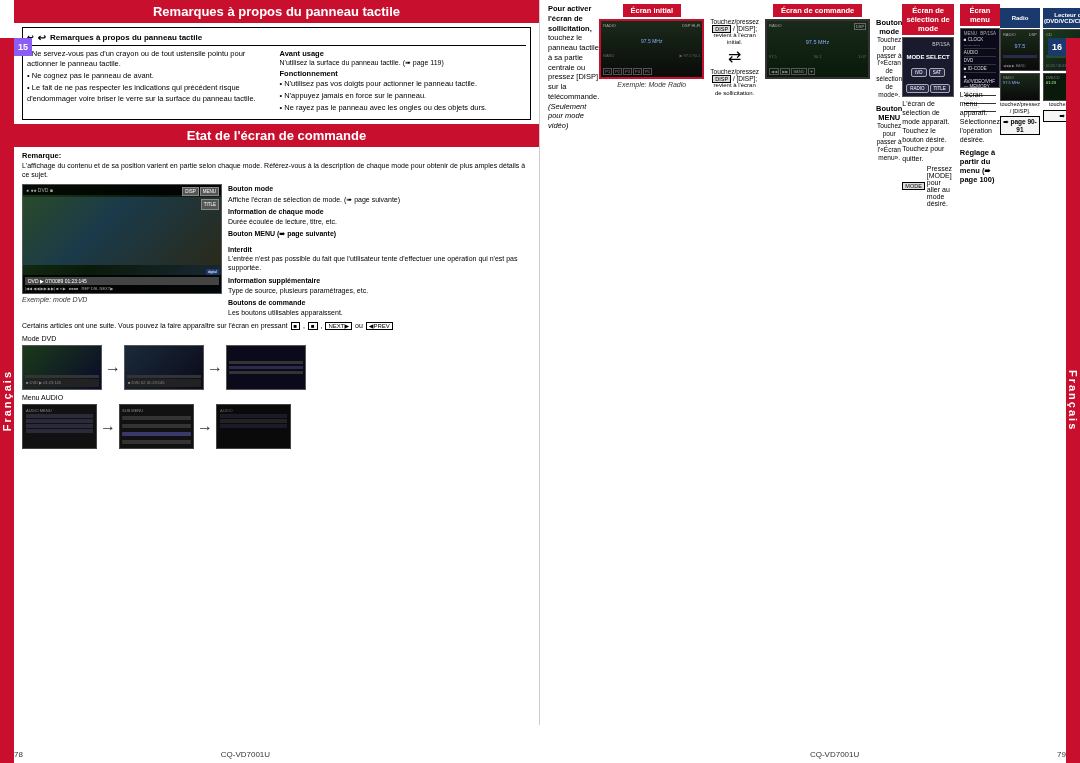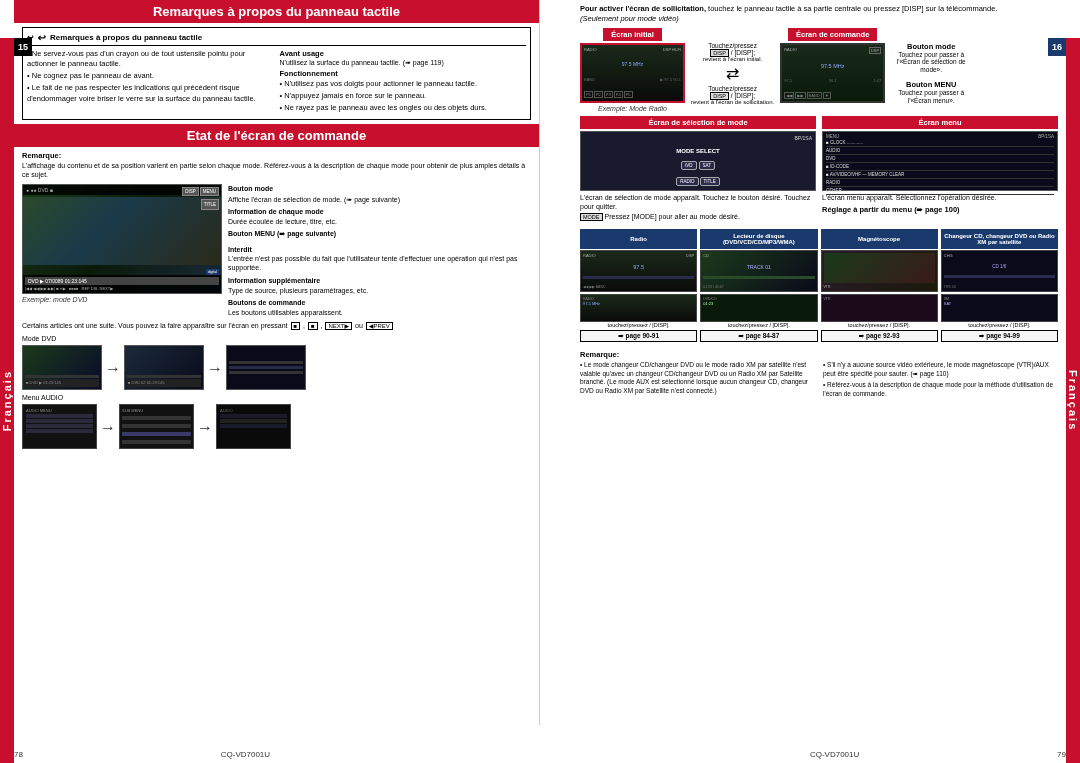--- a/index.html
+++ b/index.html
@@ -241,22 +241,21 @@
       background: #333;
       margin: 1px 0;
       border-radius: 1px;
     }
 
     
     .right-content {
       padding: 4px 8px 4px 8px;
       flex: 1;
       display: flex;
-      flex-direction: column;
-      margin-left: 32px;
+      flex-direction: row;
     }
 
     .passage-instruction {
       font-size: 7.5px;
       line-height: 1.3;
       margin-bottom: 4px;
     }
 
     
     .mode-select-screen {
@@ -833,15 +832,15 @@
       &nbsp;&nbsp;&nbsp;&nbsp;&nbsp;&nbsp;&nbsp;&nbsp;&nbsp;&nbsp;&nbsp;&nbsp;&nbsp;&nbsp;&nbsp;&nbsp;&nbsp;&nbsp;&nbsp;&nbsp;&nbsp;&nbsp;&nbsp;&nbsp;&nbsp;&nbsp;&nbsp;&nbsp;&nbsp;&nbsp;&nbsp;&nbsp;&nbsp;&nbsp;&nbsp;&nbsp;&nbsp;&nbsp;&nbsp;&nbsp;&nbsp;&nbsp;&nbsp;&nbsp;&nbsp;&nbsp;&nbsp;&nbsp;&nbsp;&nbsp;&nbsp;&nbsp;&nbsp;&nbsp;&nbsp;&nbsp;&nbsp;&nbsp;&nbsp;&nbsp;&nbsp;&nbsp;&nbsp;&nbsp;&nbsp;&nbsp;&nbsp;&nbsp;&nbsp;&nbsp;&nbsp;&nbsp;&nbsp;&nbsp;&nbsp;&nbsp;&nbsp;&nbsp;&nbsp;&nbsp;&nbsp;&nbsp;&nbsp;&nbsp;&nbsp;&nbsp;&nbsp;
       <span>CQ-VD7001U</span>
     </div>
     <div>
       <span>CQ-VD7001U</span>
       &nbsp;&nbsp;&nbsp;&nbsp;&nbsp;&nbsp;&nbsp;&nbsp;&nbsp;&nbsp;&nbsp;&nbsp;&nbsp;&nbsp;&nbsp;&nbsp;&nbsp;&nbsp;&nbsp;&nbsp;&nbsp;&nbsp;&nbsp;&nbsp;&nbsp;&nbsp;&nbsp;&nbsp;&nbsp;&nbsp;&nbsp;&nbsp;&nbsp;&nbsp;&nbsp;&nbsp;&nbsp;&nbsp;&nbsp;&nbsp;&nbsp;&nbsp;&nbsp;&nbsp;&nbsp;&nbsp;&nbsp;&nbsp;&nbsp;&nbsp;&nbsp;&nbsp;&nbsp;&nbsp;&nbsp;&nbsp;&nbsp;&nbsp;&nbsp;&nbsp;&nbsp;&nbsp;&nbsp;&nbsp;&nbsp;&nbsp;&nbsp;&nbsp;&nbsp;&nbsp;&nbsp;&nbsp;&nbsp;&nbsp;&nbsp;&nbsp;&nbsp;&nbsp;&nbsp;&nbsp;&nbsp;&nbsp;&nbsp;&nbsp;&nbsp;&nbsp;&nbsp;
       <span>79</span>
     </div>
   </div>
 
-  <div style="position:absolute; top:38px; left:14px; background:#000000; color:#fff; width:18px; height:18px; display:flex; align-items:center; justify-content:center; font-size:9px; font-weight:bold;">15</div>
+  <div style="position:absolute; top:38px; left:14px; background:#8b5cf6; color:#fff; width:18px; height:18px; display:flex; align-items:center; justify-content:center; font-size:9px; font-weight:bold;">15</div>
   <div style="position:absolute; top:38px; right:14px; background:#1a3a6e; color:#fff; width:18px; height:18px; display:flex; align-items:center; justify-content:center; font-size:9px; font-weight:bold;">16</div>
 </div>
 
 </body></html>

